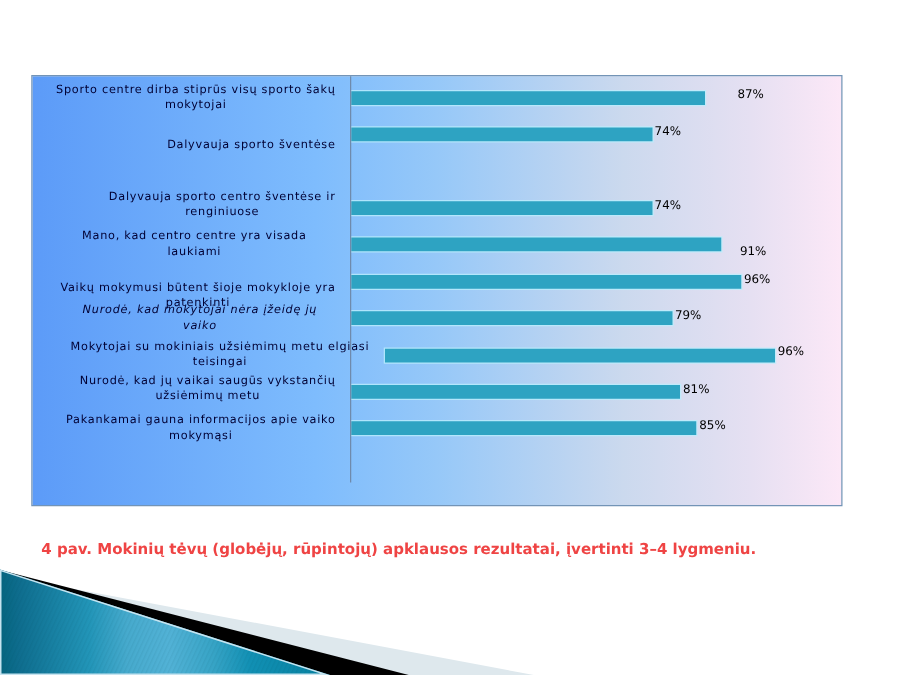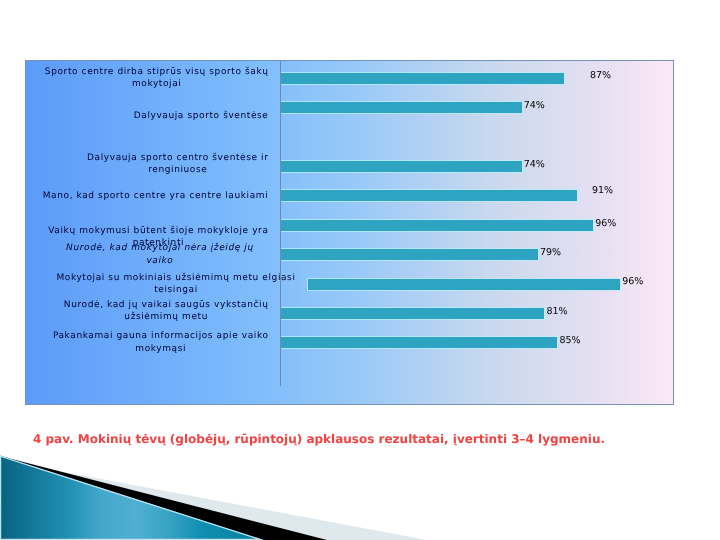--- a/index.html
+++ b/index.html
@@ -51,24 +51,24 @@
         </div>
         <div class="row" style="top: 90.59px;">
           <div class="cat-label" style="top: 0px; height: 29.4px; display: flex; align-items: flex-start; justify-content: flex-end;">
             <span style="width: 181.41px;">Dalyvauja sporto centro šventėse ir renginiuose</span>
           </div>
           <div class="bar" style="top: 9.3px; width: 240.5px;"></div>
           <div class="val" style="top: 7.2px; left: 497.7px;">74%</div>
         </div>
         <div class="row" style="top: 120.02px;">
           <div class="cat-label" style="top: 0px; height: 29.4px; display: flex; align-items: center; justify-content: flex-end;">
-            <span style="width: 226.02px;">Mano, kad sporto centre yra centre laukiami</span>
+            <span style="width: 226.02px;">Mano, kad centro centre yra visada laukiami</span>
           </div>
           <div class="bar" style="top: 9.3px; width: 295.75px;"></div>
-          <div class="val" style="top: 4px; left: 552.95px; padding-left: 13px;">91%</div>
+          <div class="val" style="top: 15px; left: 552.95px; padding-left: 13px;">91%</div>
         </div>
         <div class="row" style="top: 149.45px;">
           <div class="cat-label" style="top: 12px; height: 29.4px; display: flex; align-items: center; justify-content: flex-end;">
             <span style="width: 220.19px;">Vaikų mokymusi būtent šioje mokykloje yra patenkinti</span>
           </div>
           <div class="bar" style="top: 9.3px; width: 312px;"></div>
           <div class="val" style="top: 7.2px; left: 569.2px;">96%</div>
         </div>
         <div class="row" style="top: 178.88px;">
           <div class="cat-label" style="top: 0px; height: 29.4px; display: flex; align-items: center; justify-content: flex-end;">

